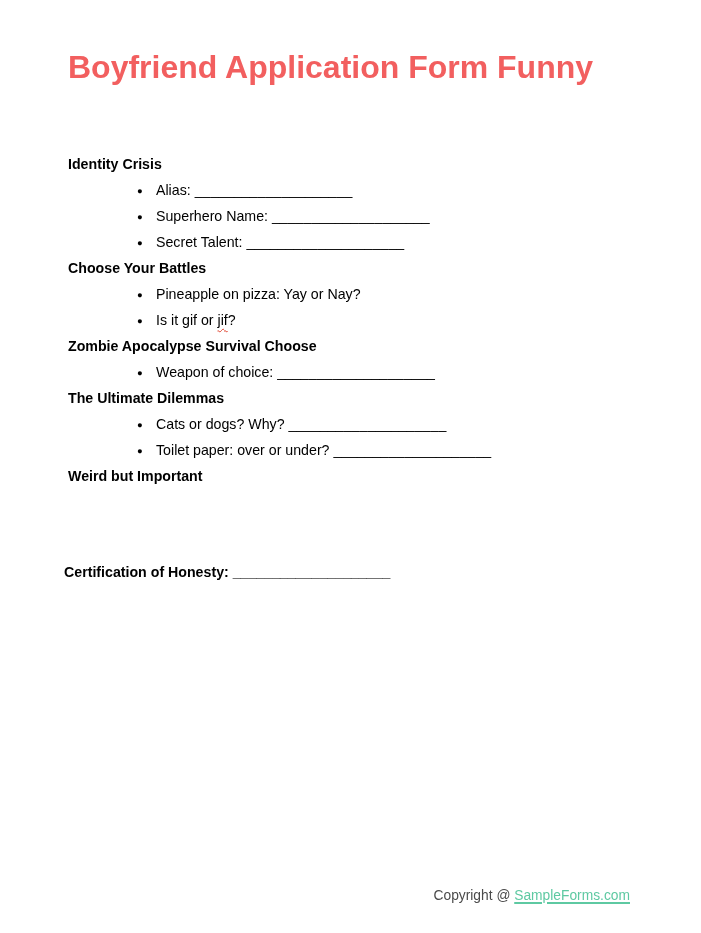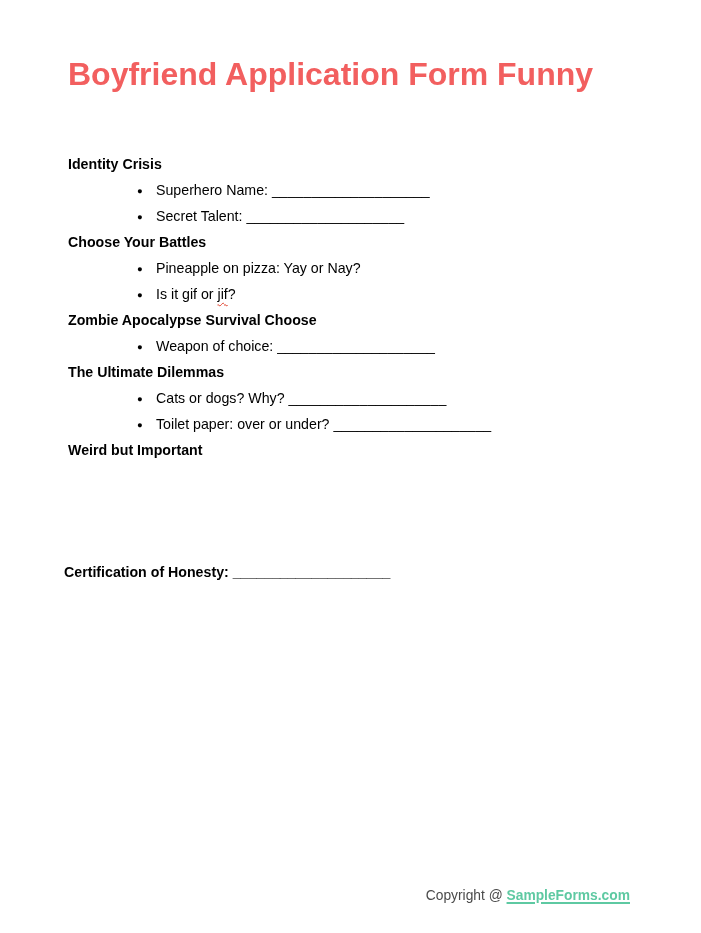--- a/index.html
+++ b/index.html
@@ -16,21 +16,21 @@
     background: #ffffff;
     font-family: "Liberation Sans", "DejaVu Sans", sans-serif;
     font-size: 14.2px;
     line-height: 26px;
     color: #000000;
     overflow: hidden;
   }
   .doc-title {
     position: absolute;
     left: 68px;
-    top: 58px;
+    top: 51px;
     font-size: 32px;
     line-height: 33px;
     font-weight: bold;
     color: var(--title-color);
     white-space: nowrap;
   }
   .sections-label {
     position: absolute;
     left: 68px;
     top: 116px;
@@ -79,37 +79,38 @@
     position: absolute;
     top: 886px;
     right: 71px;
     font-size: 13.8px;
     line-height: 20px;
     color: #4a4a4a;
     white-space: nowrap;
   }
   .footer-link {
     color: var(--link-color);
-    font-weight: bold;
+    font-weight: normal;
     text-decoration: underline;
     text-decoration-thickness: 2px;
     text-underline-offset: 2px;
     cursor: pointer;
   }
 </style>
 </head>
 <body>
 
 <div class="page">
 
   <h1 class="doc-title">Boyfriend Application Form Funny</h1>
 
 
   <div class="content">
       <div class="section-heading">Identity Crisis</div>
+      <div class="bullet-item"><span class="bullet">●</span><span><span>Alias: </span><span class="seg-blank">____________________</span></span></div>
       <div class="bullet-item"><span class="bullet">●</span><span><span>Superhero Name: </span><span class="seg-blank">____________________</span></span></div>
       <div class="bullet-item"><span class="bullet">●</span><span><span>Secret Talent: </span><span class="seg-blank">____________________</span></span></div>
       <div class="section-heading">Choose Your Battles</div>
       <div class="bullet-item"><span class="bullet">●</span><span><span>Pineapple on pizza: Yay or Nay?</span></span></div>
       <div class="bullet-item"><span class="bullet">●</span><span><span>Is it gif or </span><span class="seg-misspelled">jif</span><span>?</span></span></div>
       <div class="section-heading">Zombie Apocalypse Survival Choose</div>
       <div class="bullet-item"><span class="bullet">●</span><span><span>Weapon of choice: </span><span class="seg-blank">____________________</span></span></div>
       <div class="section-heading">The Ultimate Dilemmas</div>
       <div class="bullet-item"><span class="bullet">●</span><span><span>Cats or dogs? Why? </span><span class="seg-blank">____________________</span></span></div>
       <div class="bullet-item"><span class="bullet">●</span><span><span>Toilet paper: over or under? </span><span class="seg-blank">____________________</span></span></div>

